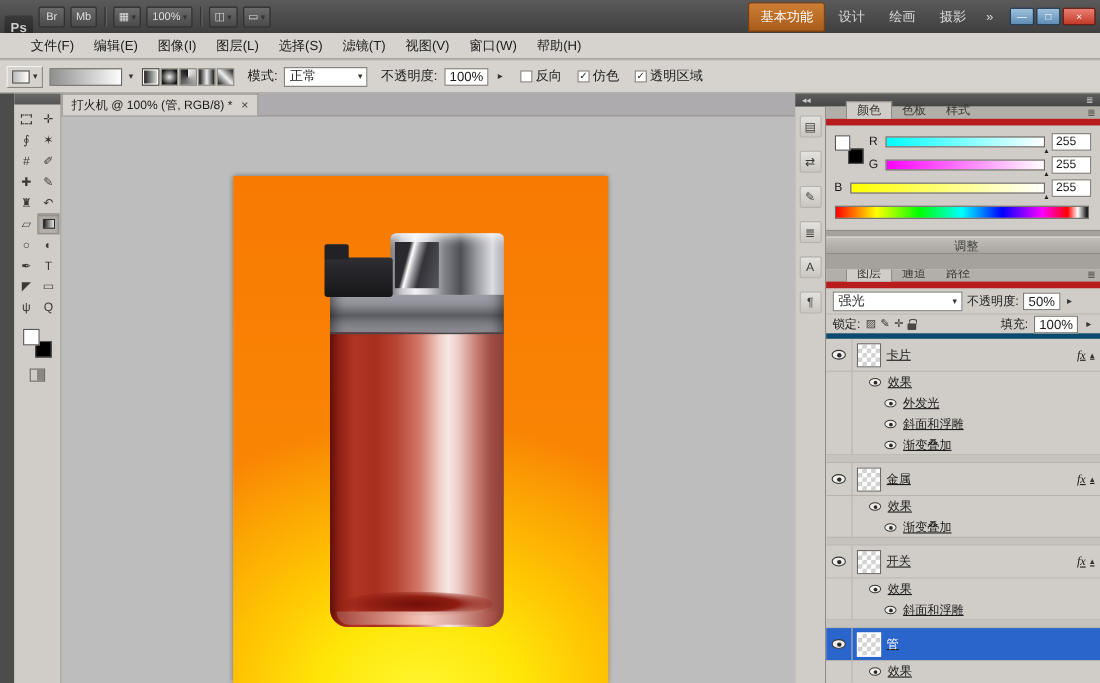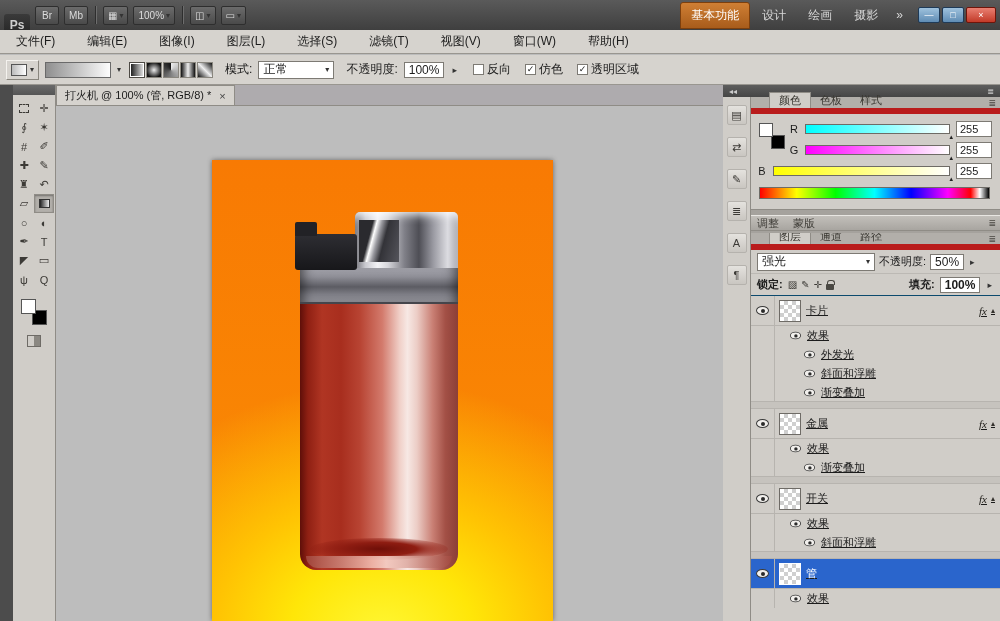--- a/index.html
+++ b/index.html
@@ -20,21 +20,21 @@
   .ws-tab { padding:4px 10px; color:#d8d8d8; font-size:12px; border-radius:3px 3px 0 0; }
   .ws-tab.active { background:linear-gradient(#cf7f34,#a85c1b); border:1px solid #7c3f0d; color:#fff; }
   .ws-more { color:#d8d8d8; margin:0 6px; }
   .win-btns { display:flex; gap:2px; margin-left:4px; }
   .win-btn { width:22px; height:16px; display:flex; align-items:center; justify-content:center; font-size:9px; color:#fff;
     border:1px solid #1f3a57; border-radius:2px; background:linear-gradient(#9fc2dd,#5f8cb4); }
   .win-btn.close { background:linear-gradient(#e98072,#c23a28); border-color:#6e150a; width:30px; }
 
   
   .menubar { position:absolute; left:0; top:30px; width:1000px; height:24px; background:#d6d3ce;
-    border-bottom:1px solid #999690; display:flex; align-items:center; padding:0 8px; gap:16px; }
+    border-bottom:1px solid #999690; display:flex; align-items:center; padding:0 20px; gap:2px; }
   .menu-item { padding:3px 8px; }
 
   
   .optionsbar { position:absolute; left:0; top:55px; width:1000px; height:30px; background:#d6d3ce;
     border-bottom:1px solid #999690; display:flex; align-items:center; padding:0 6px; gap:6px; }
   .bevel { background:#d6d3ce; border:1px solid; border-color:#f4f2ee #89867e #89867e #f4f2ee; }
   .preset-btn { display:flex; align-items:center; gap:3px; height:20px; padding:0 4px; }
   .mini-grad { width:16px; height:12px; border:1px solid #555; background:linear-gradient(90deg,#bbb,#fff); }
   .grad-preview { width:66px; height:16px; border:1px solid #6a6a6a; background:linear-gradient(90deg,#8f8f8f,#fdfdfd); }
   .dd-arrow { font-size:8px; color:#333; }
@@ -129,28 +129,28 @@
   .tr-r { background:linear-gradient(90deg,#00ffff,#ffffff); }
   .tr-g { background:linear-gradient(90deg,#ff00ff,#ffffff); }
   .tr-b { background:linear-gradient(90deg,#ffff00,#ffffff); }
   .sl-val { width:36px; height:16px; background:#fff; border:1px solid #7d7a74; font-size:11px; display:flex;
     align-items:center; padding:0 3px; }
   .spectrum { height:12px; margin:8px 2px 2px 2px; border:1px solid #6e6b66;
     background:linear-gradient(90deg,#ff0000 0%,#ffff00 16%,#00ff00 33%,#00ffff 50%,#0000ff 66%,#ff00ff 82%,
       #ff0000 92%,#ffffff 96%,#000000 100%); }
 
   .group-header { height:16px; background:linear-gradient(#c2bfba,#a8a5a0); border-top:1px solid #e8e6e2;
-    border-bottom:1px solid #8f8c86; display:flex; align-items:flex-start; padding-left:6px; gap:14px; margin-bottom:2px; }
+    border-bottom:1px solid #8f8c86; display:flex; align-items:center; padding-left:6px; gap:14px; margin-bottom:14px;flex-direction:column; }
   .group-header .gh-tab { font-size:11px; color:#403e39; }
 
   .layers-panel { flex:1; background:#d0cdc8; display:flex; flex-direction:column; overflow:hidden; }
   .blend-row { height:24px; display:flex; align-items:center; padding:0 6px; gap:4px; border-bottom:1px solid #bcb9b4; }
   .blend-select { width:118px; }
   .small-label { font-size:11px; white-space:nowrap; }
-  .lock-row { height:22px; display:flex; align-items:center; padding:0 6px; gap:5px; border-bottom:1px solid #0c4a6e;font-weight:bold; }
+  .lock-row { height:22px; display:flex; align-items:center; padding:0 6px; gap:5px; border-bottom:5px solid #0c4a6e; }
   .lock-icons { display:flex; gap:4px; align-items:center; }
   .lk { font-size:10px; color:#3c3a36; }
   .lock-shape { position:relative; width:8px; height:6px; background:#4a4843; border-radius:1px; margin-top:4px; }
   .lock-shape::before { content:""; position:absolute; top:-4px; left:1px; width:6px; height:4px;
     border:1.5px solid #4a4843; border-bottom:none; border-radius:3px 3px 0 0; }
 
   .layers-list { flex:1; overflow:hidden;text-decoration:underline; }
   .lr { display:flex; align-items:center; height:30px; border-bottom:1px solid #b7b4af; background:#d0cdc8; }
   .lr.selected { background:#2a65cc; color:#fff; }
   .eyecell { width:24px; align-self:stretch; border-right:1px solid #b7b4af; display:flex; align-items:center; justify-content:center; }

